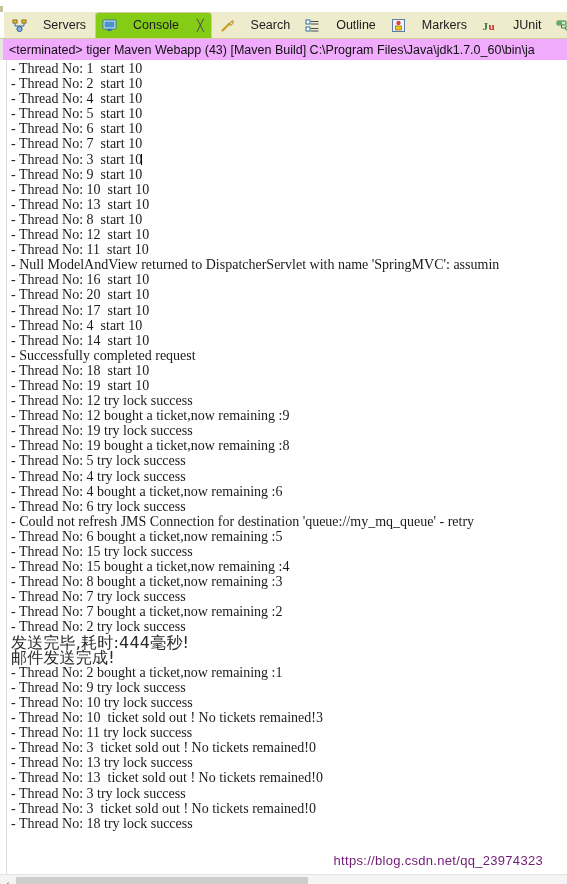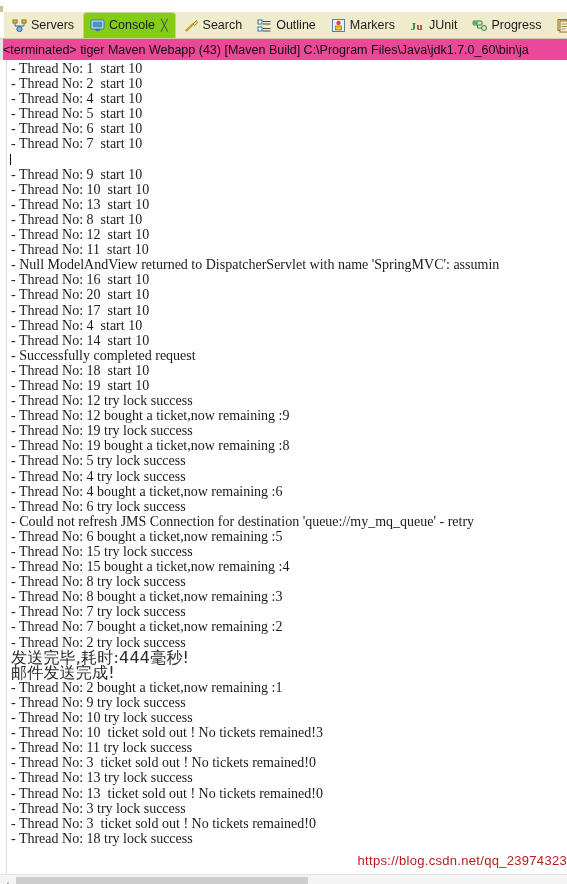--- a/index.html
+++ b/index.html
@@ -43,21 +43,21 @@
   .tabbar::before {
     content: "";
     position: absolute;
     left: 0; top: 0; bottom: 0;
     width: 4px;
     background: #ffffff;
   }
   .tab {
     display: flex;
     align-items: center;
-    gap: 4px;
+    gap: 16px;
     padding: 0 7px 0 6px;
     font-size: 12.5px;
     color: #1b1b1b;
     white-space: nowrap;
     position: relative;
     background: transparent;
     margin-left: 2px;
   }
   .tab.first { margin-left: 6px; }
   .tab.active {
@@ -83,21 +83,22 @@
     align-items: center;
     justify-content: center;
   }
   .tab-icon svg { display: block; }
 
   
   .console-title {
     height: 21px;
     display: flex;
     align-items: center;
-    background: #ec4899;
+    background: #f0abfc;
+    padding-left: 6px;
     font-size: 12.5px;
     color: #101010;
     white-space: nowrap;
     overflow: hidden;
     border-left: 3px solid #e8e6e0;
     box-sizing: border-box;
   }
 
   
   .console-wrap {
@@ -178,24 +179,24 @@
     top: 0;
     height: 13px;
     width: 292px;
     background: #cdcdcd;
     border-radius: 1px;
   }
 
   
   .watermark {
     position: absolute;
-    right: 0;
+    right: 24px;
     bottom: 24px;
     font-size: 13px;
-    color: #b91c1c;
+    color: #701a75;
     letter-spacing: .3px;
     font-family: "Liberation Sans", sans-serif;
     pointer-events: none;
     user-select: none;
   }
 </style>
 </head>
 <body>
 
 <div class="top-strip">
@@ -297,21 +298,21 @@
 
 <div class="console-wrap">
   <div class="gutter"></div>
   <div class="console-body" id="console-body">
       <div class="log-line"><span>- Thread No: 1  start 10</span></div>
       <div class="log-line"><span>- Thread No: 2  start 10</span></div>
       <div class="log-line"><span>- Thread No: 4  start 10</span></div>
       <div class="log-line"><span>- Thread No: 5  start 10</span></div>
       <div class="log-line"><span>- Thread No: 6  start 10</span></div>
       <div class="log-line"><span>- Thread No: 7  start 10</span></div>
-      <div class="log-line"><span class="caret"></span></div>
+      <div class="log-line"><span>- Thread No: 3  start 10</span><span class="caret"></span></div>
       <div class="log-line"><span>- Thread No: 9  start 10</span></div>
       <div class="log-line"><span>- Thread No: 10  start 10</span></div>
       <div class="log-line"><span>- Thread No: 13  start 10</span></div>
       <div class="log-line"><span>- Thread No: 8  start 10</span></div>
       <div class="log-line"><span>- Thread No: 12  start 10</span></div>
       <div class="log-line"><span>- Thread No: 11  start 10</span></div>
       <div class="log-line"><span>- Null ModelAndView returned to DispatcherServlet with name 'SpringMVC': assumin</span></div>
       <div class="log-line"><span>- Thread No: 16  start 10</span></div>
       <div class="log-line"><span>- Thread No: 20  start 10</span></div>
       <div class="log-line"><span>- Thread No: 17  start 10</span></div>
@@ -325,21 +326,20 @@
       <div class="log-line"><span>- Thread No: 19 try lock success</span></div>
       <div class="log-line"><span>- Thread No: 19 bought a ticket,now remaining :8</span></div>
       <div class="log-line"><span>- Thread No: 5 try lock success</span></div>
       <div class="log-line"><span>- Thread No: 4 try lock success</span></div>
       <div class="log-line"><span>- Thread No: 4 bought a ticket,now remaining :6</span></div>
       <div class="log-line"><span>- Thread No: 6 try lock success</span></div>
       <div class="log-line"><span>- Could not refresh JMS Connection for destination 'queue://my_mq_queue' - retry</span></div>
       <div class="log-line"><span>- Thread No: 6 bought a ticket,now remaining :5</span></div>
       <div class="log-line"><span>- Thread No: 15 try lock success</span></div>
       <div class="log-line"><span>- Thread No: 15 bought a ticket,now remaining :4</span></div>
-      <div class="log-line"><span>- Thread No: 8 try lock success</span></div>
       <div class="log-line"><span>- Thread No: 8 bought a ticket,now remaining :3</span></div>
       <div class="log-line"><span>- Thread No: 7 try lock success</span></div>
       <div class="log-line"><span>- Thread No: 7 bought a ticket,now remaining :2</span></div>
       <div class="log-line"><span>- Thread No: 2 try lock success</span></div>
       <div class="log-line cjk"><span>发送完毕,耗时:444毫秒!</span></div>
       <div class="log-line cjk"><span>邮件发送完成!</span></div>
       <div class="log-line"><span>- Thread No: 2 bought a ticket,now remaining :1</span></div>
       <div class="log-line"><span>- Thread No: 9 try lock success</span></div>
       <div class="log-line"><span>- Thread No: 10 try lock success</span></div>
       <div class="log-line"><span>- Thread No: 10  ticket sold out ! No tickets remained!3</span></div>

